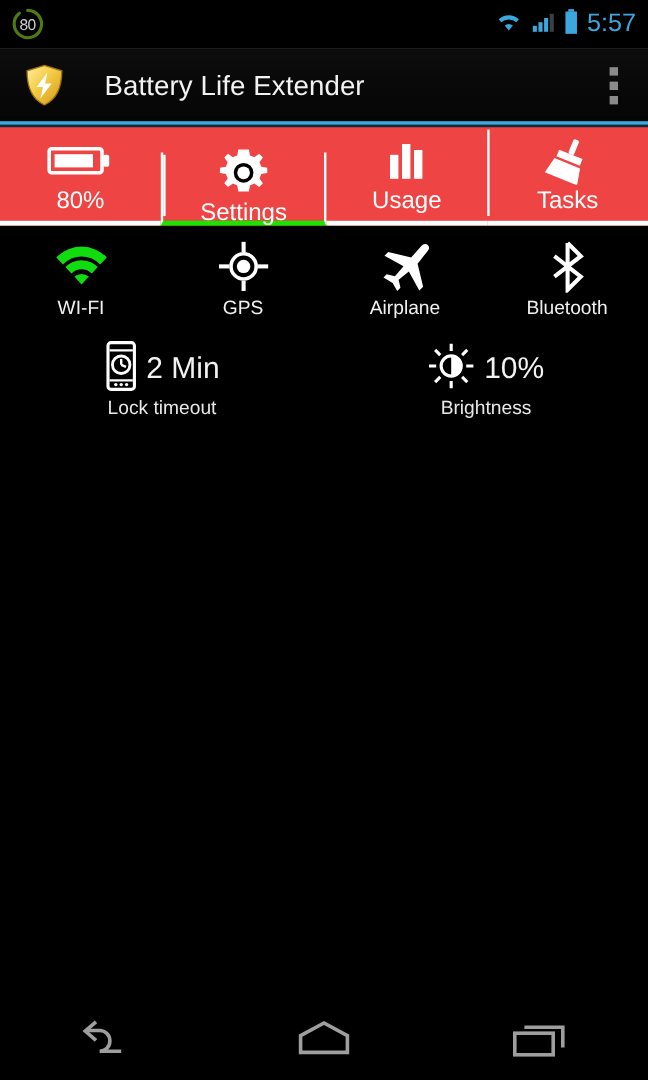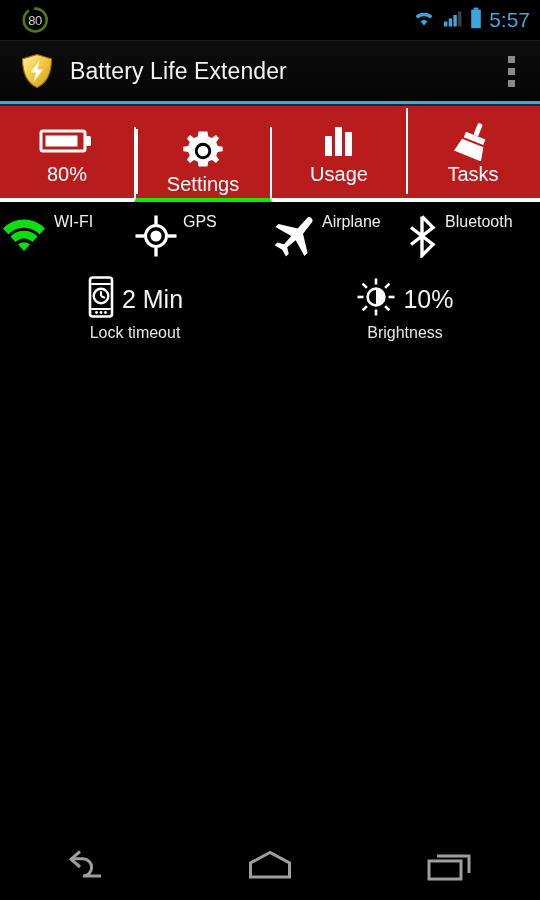--- a/index.html
+++ b/index.html
@@ -11,21 +11,20 @@
   }
 
   
   .statusbar {
     position:relative;
     height:40px;
     background:#000;
     display:flex;
     align-items:center;
     padding:0 10px 0 8px;
-    margin-left:12px;
   }
   .status-left { display:flex; align-items:center; }
   .status-right {
     margin-left:auto;
     display:flex;
     align-items:center;
     gap:7px;
   }
   .batt-circle { position:relative; width:30px; height:30px; }
   .batt-circle svg { display:block; }
@@ -49,38 +48,38 @@
     background:#0a0a0a;
     background:linear-gradient(#0d0d0d,#050505);
     display:flex;
     align-items:center;
     padding:0 14px 0 20px;
   }
   .app-icon { width:34px; height:36px; flex:none; }
   .app-title {
     font-size:23px;
     color:#f2f2f2;
-    margin-left:16px;
+    margin-left:33px;
     font-weight:400;
     letter-spacing:0.1px;
   }
   .overflow {
     margin-left:auto;
     width:30px; height:44px;
     display:flex; flex-direction:column;
     align-items:center; justify-content:center;
     gap:5px;
     cursor:pointer;
   }
   .overflow i { display:block; width:7px; height:7px; background:#8a8a8a; }
   .blue-rule { height:3px; background:#3fa9dd; }
   .blue-rule-dark { height:2px; background:#0d2c3c; }
 
   
-  .tabs { display:flex; height:96px; background:#b91c1c; }
+  .tabs { display:flex; height:82px; background:#ef4444; }
   .tab {
     flex:1 1 0;
     position:relative;
     display:flex;
     flex-direction:column;
     align-items:center;
     justify-content:center;
     gap:3px;
     cursor:pointer;
     border-bottom:4px solid #ffffff;
@@ -103,21 +102,22 @@
   .tab-label { font-size:20px; color:#fff; line-height:1; }
 
   
   .toggles {
     display:flex;
     padding:12px 0 6px;
   }
   .toggle {
     flex:1 1 0;
     display:flex;
-    flex-direction:row;
+    flex-direction:column;
+    align-items:center;
     gap:6px;
     cursor:pointer;
   }
   .toggle-ico { height:44px; display:flex; align-items:center; justify-content:center; }
   .toggle-label { font-size:16px; color:#f0f0f0; line-height:1; }
 
   
   .settings-row {
     display:flex;
     padding:12px 0 0;

